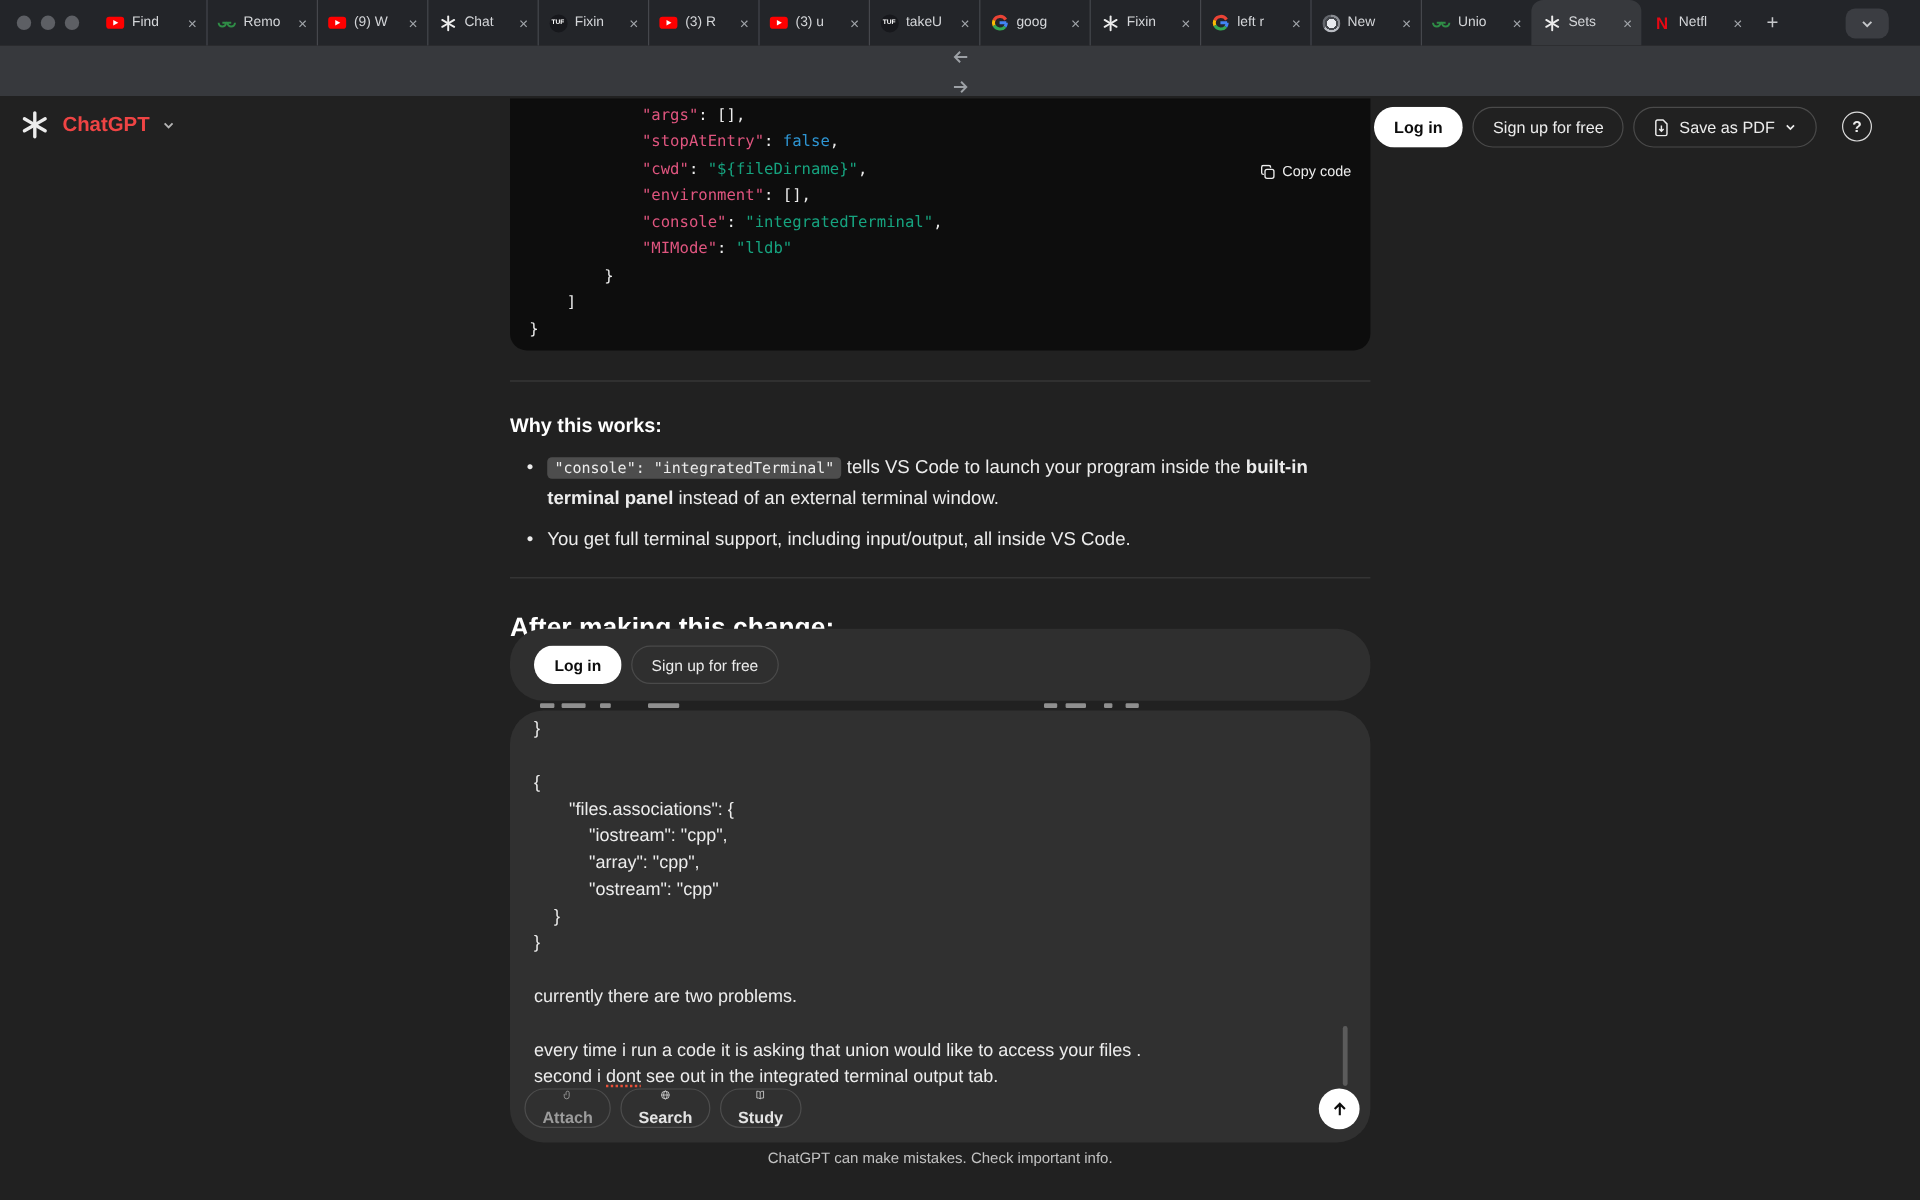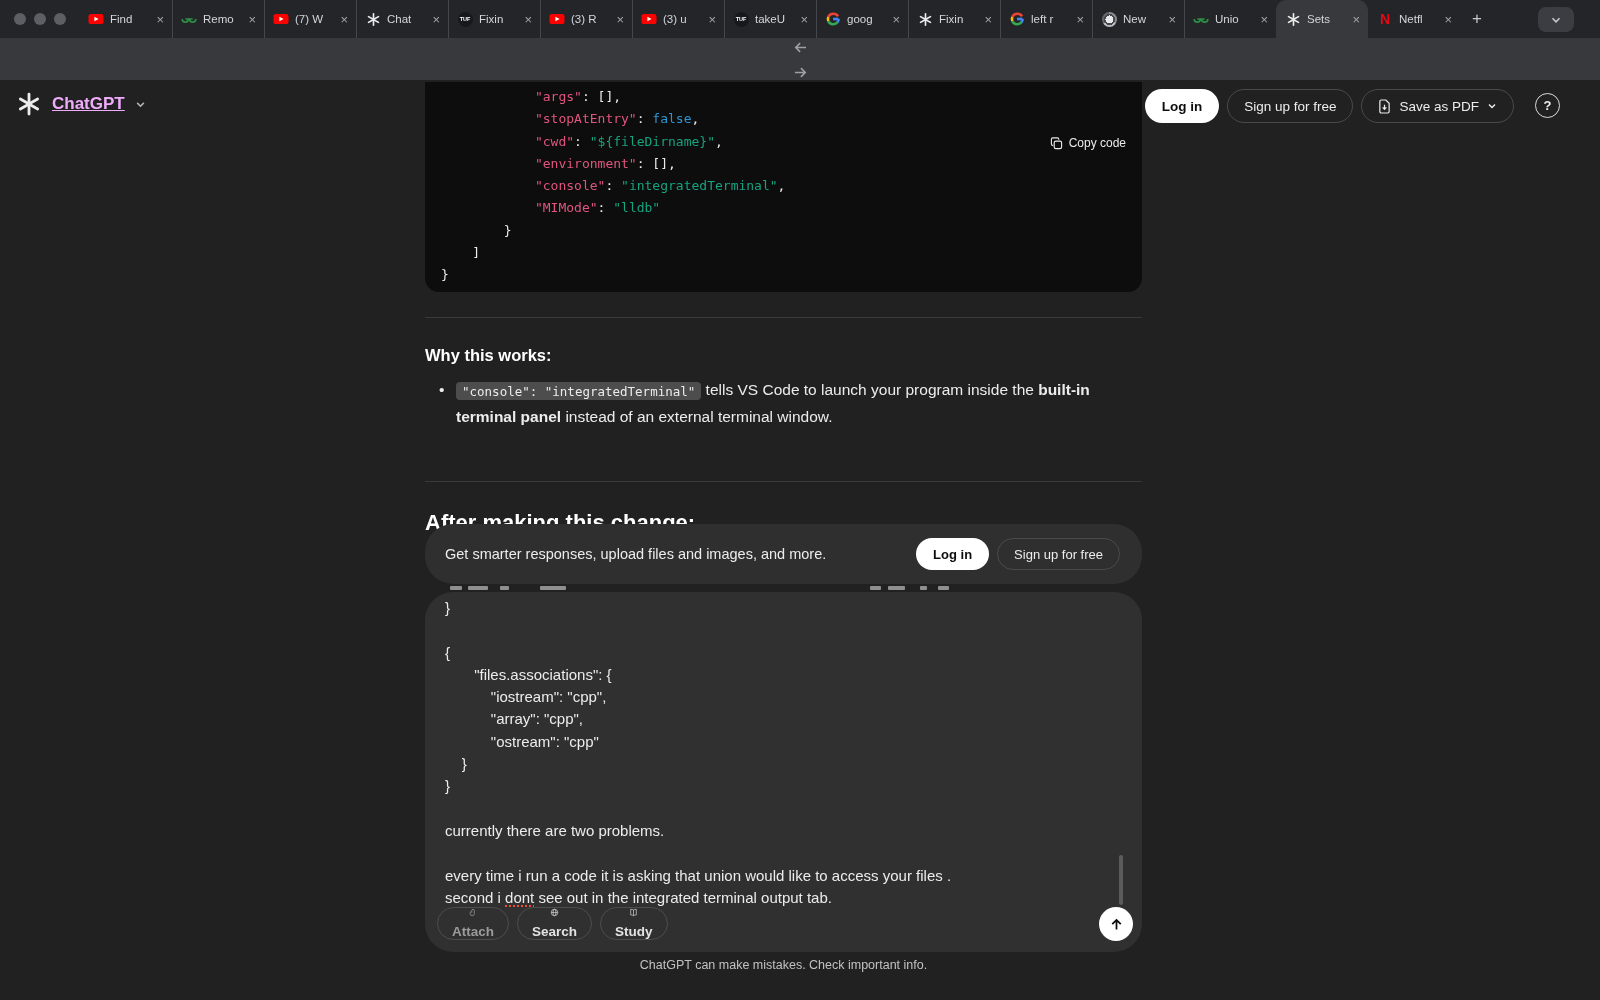--- a/index.html
+++ b/index.html
@@ -49,21 +49,21 @@
                 justify-content:center; }
   .ext-div { width:1px; height:17px; background:#5a5c60; }
   .avatar { width:26px; height:26px; border-radius:50%;
             background:radial-gradient(circle at 50% 35%, #d8b58a 0 5px, #8a6b4f 6px 10px, #3a3f37 11px); }
   .kebab { color:#c6c8cb; font-size:15px; letter-spacing:0; line-height:5px; }
 
   
   .page { position:absolute; left:0; top:80px; width:1600px; height:920px; background:#212121; }
 
   .hdr-left { position:absolute; left:16px; top:11px; display:flex; align-items:center; gap:10px; }
-  .hdr-name { color:#f0abfc; font-size:17px; font-weight:600;text-decoration:underline; }
+  .hdr-name { color:#ef4444; font-size:17px; font-weight:600; }
   .hdr-right { position:absolute; right:86px; top:9px; display:flex; gap:8px; align-items:center; }
   .pill { height:34px; border-radius:999px; display:flex; align-items:center; gap:8px;
           padding:0 16px; font-size:13.5px; border:1px solid transparent; background:none; }
   .pill.white { background:#ffffff; color:#0d0d0d; font-weight:600; }
   .pill.line  { border-color:#4a4a4a; color:#ececec; }
   .help { position:absolute; right:40px; top:13px; width:25px; height:25px; border-radius:50%;
           border:1.5px solid #dcdcdc; color:#ececec; font-size:13px; font-weight:700;
           display:flex; align-items:center; justify-content:center; background:none; }
 
   .content { position:absolute; left:425px; top:0; width:717px; height:920px; }
@@ -144,21 +144,21 @@
         <span class="tab-title">Remo</span>
         <span class="tab-close">×</span>
       </div>
       <div class="tab">
         <span class="fav">
           <svg width="16" height="16" viewBox="0 0 16 16">
             <rect x="0.5" y="3" width="15" height="10" rx="2.6" fill="#f00"></rect>
             <path d="M6.4 5.7 L10.6 8 L6.4 10.3 Z" fill="#fff"></path>
           </svg>
         </span>
-        <span class="tab-title">(7) W</span>
+        <span class="tab-title">(9) W</span>
         <span class="tab-close">×</span>
       </div>
       <div class="tab">
         <span class="fav">
           <svg width="15" height="15" viewBox="0 0 24 24">
             <g fill="#ececec">
               <rect x="10.7" y="1.5" width="2.6" height="9.6" rx="1.3"></rect>
               <rect x="10.7" y="1.5" width="2.6" height="9.6" rx="1.3" transform="rotate(60 12 12)"></rect>
               <rect x="10.7" y="1.5" width="2.6" height="9.6" rx="1.3" transform="rotate(120 12 12)"></rect>
               <rect x="10.7" y="1.5" width="2.6" height="9.6" rx="1.3" transform="rotate(180 12 12)"></rect>
@@ -469,35 +469,35 @@
           <rect x="4.5" y="4.5" width="8" height="8" rx="1.8"></rect>
           <path d="M9.5 3 v-.5 A1.5 1.5 0 0 0 8 1 H3 A1.5 1.5 0 0 0 1.5 2.5 v5 A1.5 1.5 0 0 0 3 9 h.5"></path>
         </svg>
       <span>Copy code</span>
     </button>
 
     <div class="hr" style="top:237px"></div>
     <div class="h-why">Why this works:</div>
     <ul class="bullets" id="bullets">
         <li><span class="chip">"console": "integratedTerminal"</span><span> tells VS Code to launch your program inside the </span><b>built-in terminal panel</b><span> instead of an external terminal window.</span></li>
+        <li><span>You get full terminal support, including input/output, all inside VS Code.</span></li>
       </ul>
     <div class="hr" style="top:401px"></div>
     <div class="h-after">After making this change:</div>
 
     <div class="frag" style="left:25px;  width:12px"></div>
     <div class="frag" style="left:43px;  width:20px"></div>
     <div class="frag" style="left:75px;  width:9px"></div>
     <div class="frag" style="left:115px; width:26px"></div>
     <div class="frag" style="left:445px; width:11px"></div>
     <div class="frag" style="left:463px; width:17px"></div>
     <div class="frag" style="left:495px; width:7px"></div>
     <div class="frag" style="left:513px; width:11px"></div>
 
     <div class="banner">
-      <span class="banner-text">Get smarter responses, upload files and images, and more.</span>
       <button class="pill white" style="margin-right:8px">Log in</button>
       <button class="pill line">Sign up for free</button>
     </div>
 
     <div class="composer">
       <div class="comp-text" id="comp-text"><div><span>}</span></div><div>&nbsp;</div><div><span>{</span></div><div><span>       "files.associations": {</span></div><div><span>           "iostream": "cpp",</span></div><div><span>           "array": "cpp",</span></div><div><span>           "ostream": "cpp"</span></div><div><span>    }</span></div><div><span>}</span></div><div>&nbsp;</div><div><span>currently there are two problems.</span></div><div>&nbsp;</div><div><span>every time i run a code it is asking that union would like to access your files .</span></div><div><span>second i </span><span class="spell">dont</span><span> see out in the integrated terminal output tab.</span></div></div>
       <div class="comp-scroll"></div>
       <div class="comp-row">
         <button class="cpill dim">
           <svg width="14" height="14" viewBox="0 0 24 24" fill="none" stroke="#9b9b9b" stroke-width="2">

